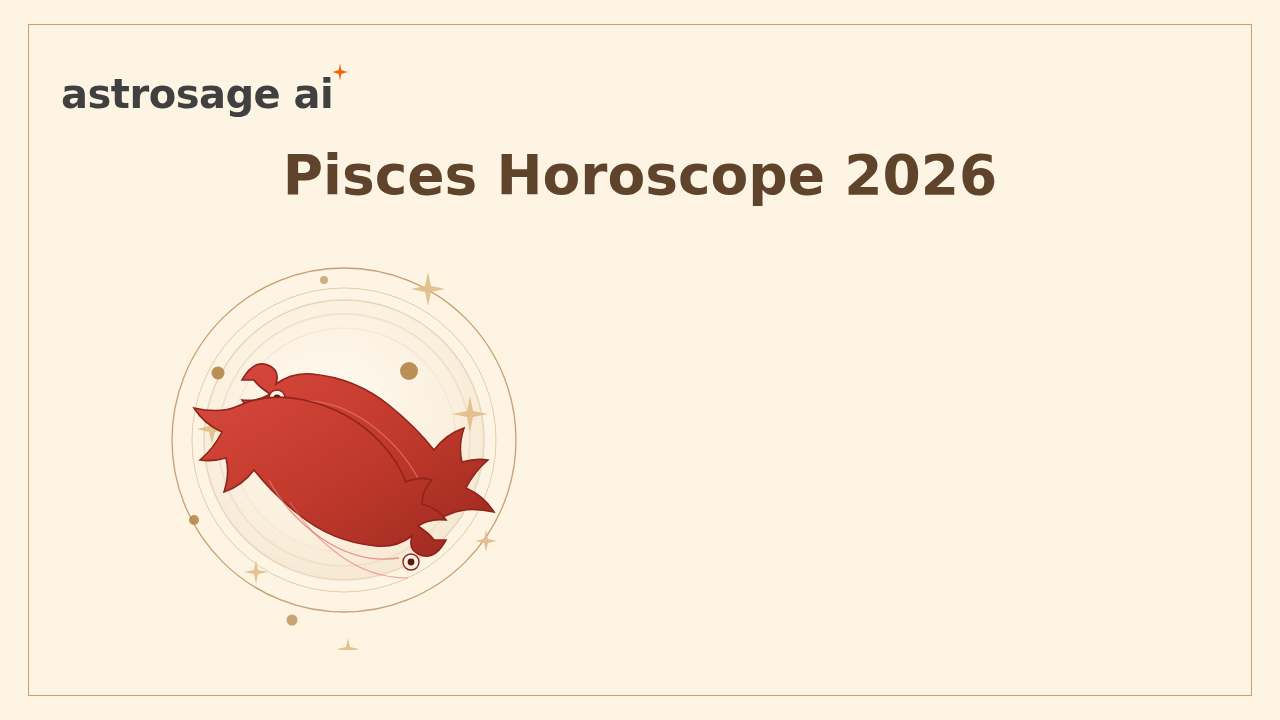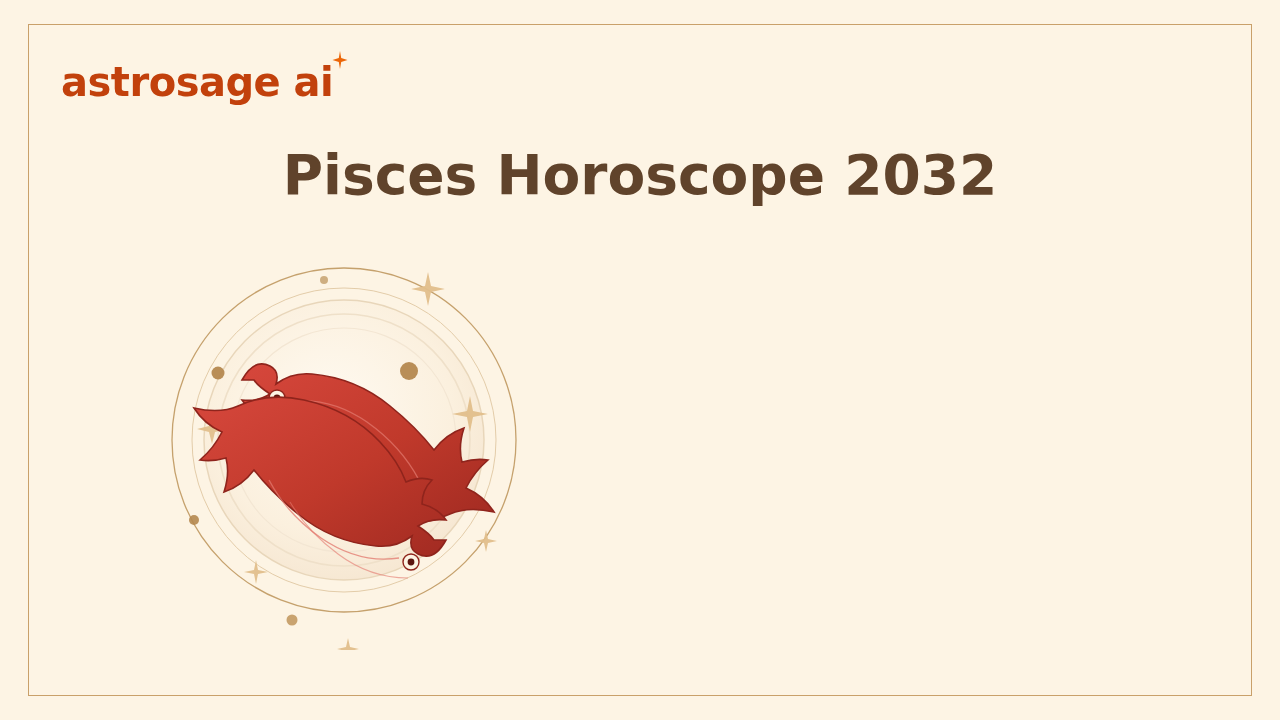--- a/index.html
+++ b/index.html
@@ -12,24 +12,24 @@
   }
   .card {
     position: absolute;
     left: 28px; top: 24px;
     width: 1224px; height: 672px;
     border: 1.5px solid #c9a06a;
     background: #fdf4e4;
   }
   .brand {
     position: absolute;
-    left: 32px; top: 34px;
+    left: 32px; top: 46px;
     font-size: 40px;
     font-weight: bold;
-    color: #c2410c;
+    color: #404040;
     letter-spacing: -0.5px;
     white-space: nowrap;
     font-family: "DejaVu Sans", sans-serif;
   }
   .brand .ai-wrap { position: relative; display: inline-block; }
   .brand .spark {
     position: absolute;
     right: -16px; top: -8px;
     width: 18px; height: 18px;
     color: #ec6608;
@@ -64,21 +64,21 @@
 <body>
 
 <div class="card">
 
   <div class="brand">
     <span>astrosage a</span><span class="ai-wrap"><span>i</span><svg class="spark" viewBox="0 0 24 24" aria-hidden="true">
           <path d="M12 0 L13.6 9.2 L22 12 L13.6 14.8 L12 24 L10.4 14.8 L2 12 L10.4 9.2 Z" fill="#ec6608"></path>
         </svg></span>
   </div>
 
-  <div class="title">Pisces Horoscope 2032</div>
+  <div class="title">Pisces Horoscope 2026</div>
 
   <div class="emblem">
     <svg viewBox="0 0 420 420" width="420" height="420" aria-hidden="true">
       <defs>
         <radialGradient id="discg" cx="45%" cy="40%" r="62%">
           <stop offset="0%" stop-color="#fffaf1"></stop>
           <stop offset="70%" stop-color="#fbf0de"></stop>
           <stop offset="100%" stop-color="#f6e7d2"></stop>
         </radialGradient>
         <linearGradient id="fishg" x1="0" y1="0" x2="1" y2="1">

